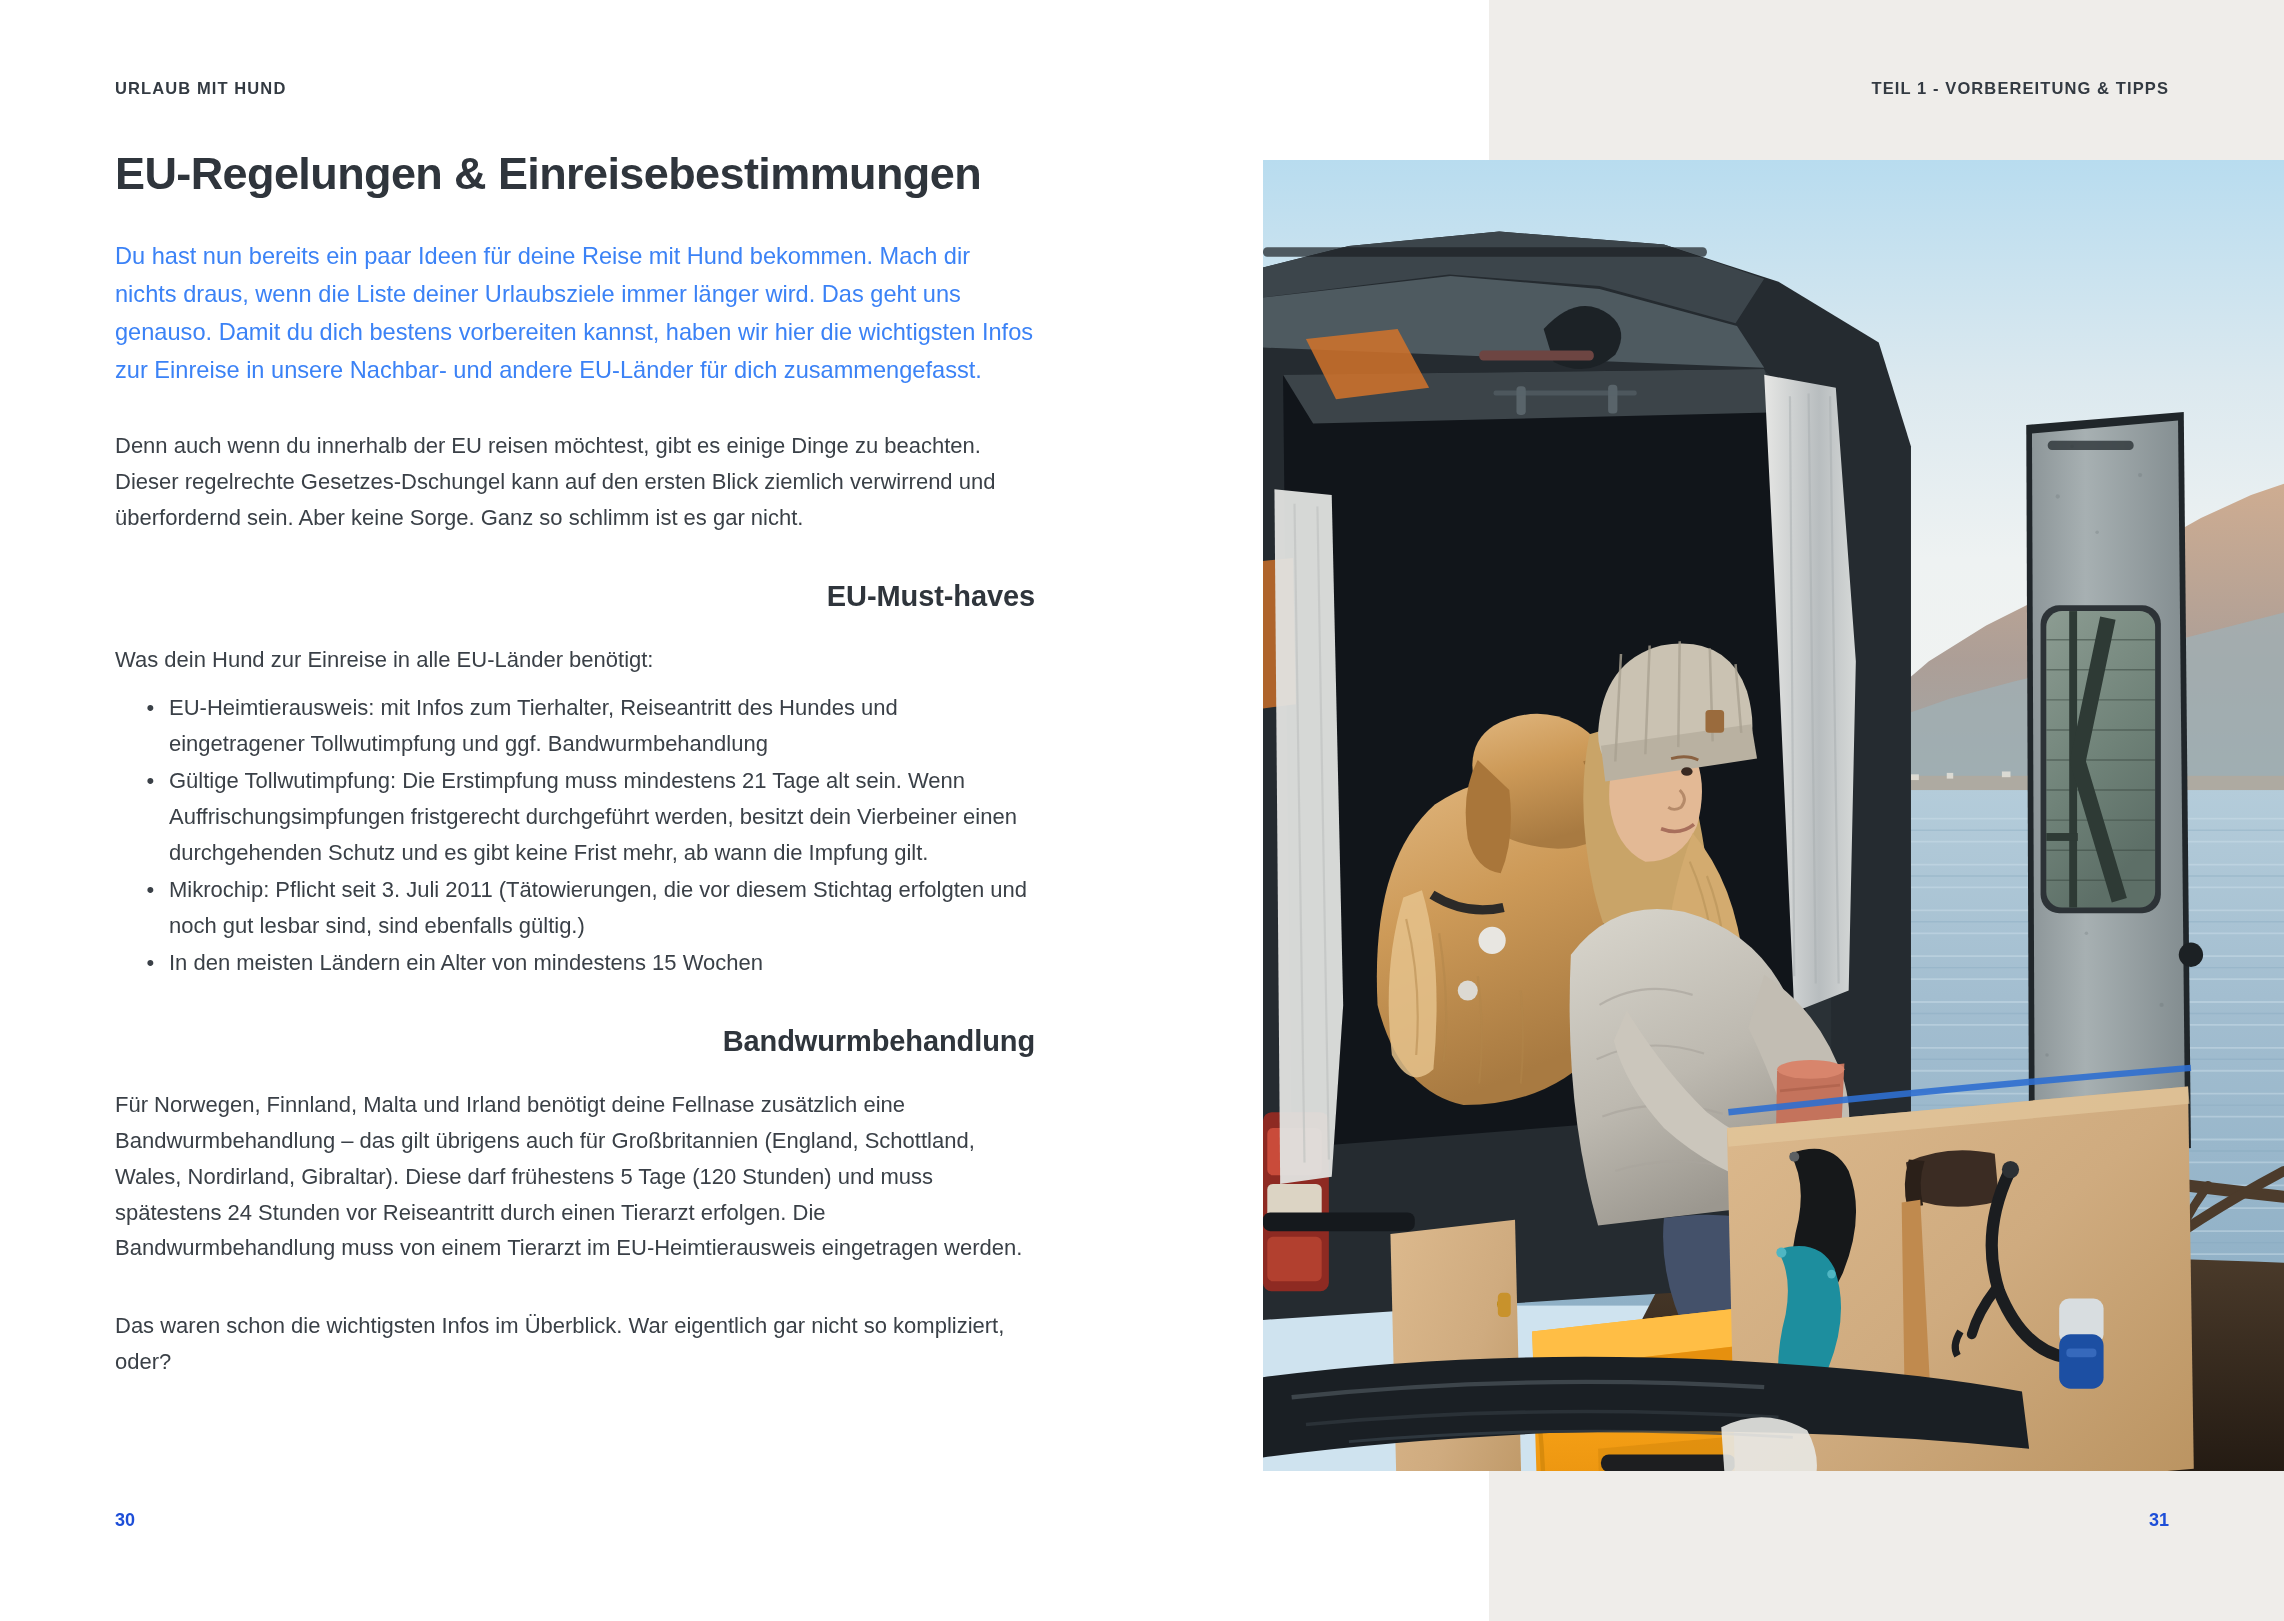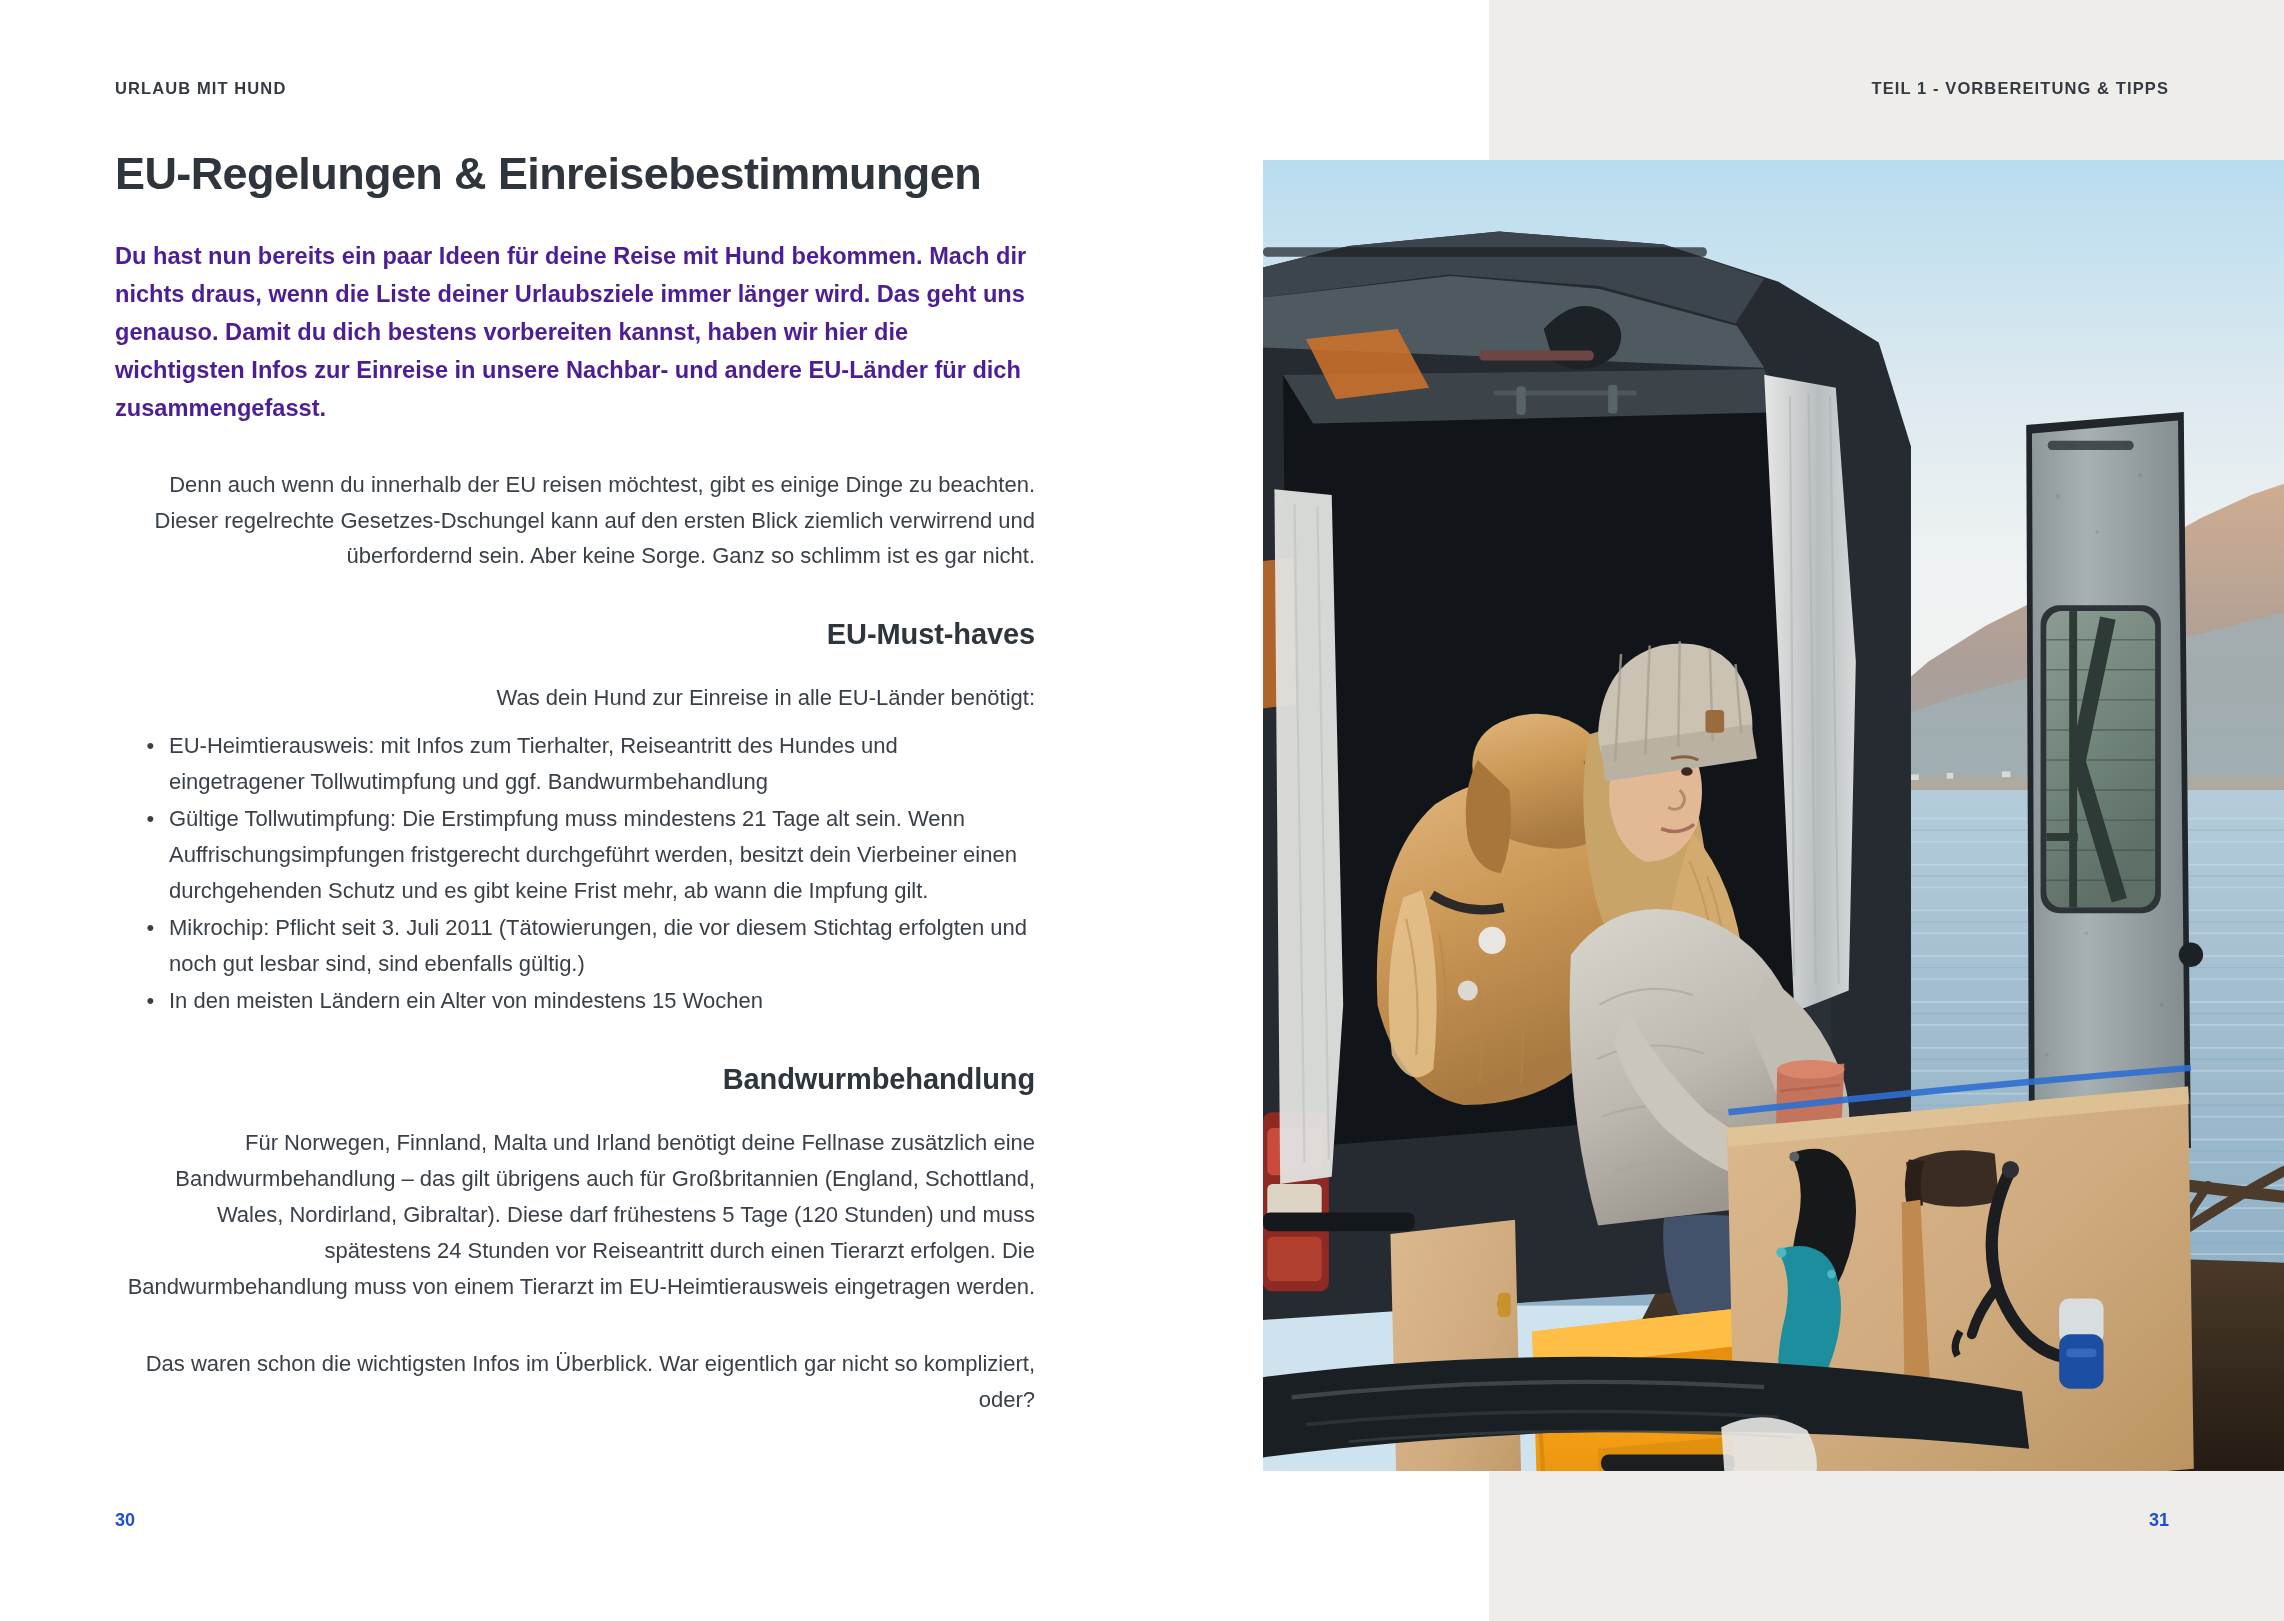--- a/index.html
+++ b/index.html
@@ -55,32 +55,31 @@
     font-size:29px;
     font-weight:bold;
     letter-spacing:-0.1px;
     color:#2f353c;
     margin-top:44px;
     margin-bottom:29px;
     text-align:right;
   }
   p.lead {
     font-size:23.6px;
-    font-weight:bold;
+    font-weight:normal;
     line-height:1.62;
-    color:#4c1d95;
+    color:#3b82f6;
     margin-bottom:39px;
   }
   p.body {
     font-size:22px;
     font-weight:400;
     line-height:1.63;
     color:#3a4047;
     margin-bottom:13px;
-    text-align:right;
   }
   p.body.tight { margin-bottom:12px; }
   .gap-sm { height:29px; }
 
   ul.bullets { list-style:none; margin:7.2px 0 0 0; padding:0; }
   ul.bullets li {
     position:relative;
     font-size:22px;
     line-height:1.63;
     color:#3a4047;

